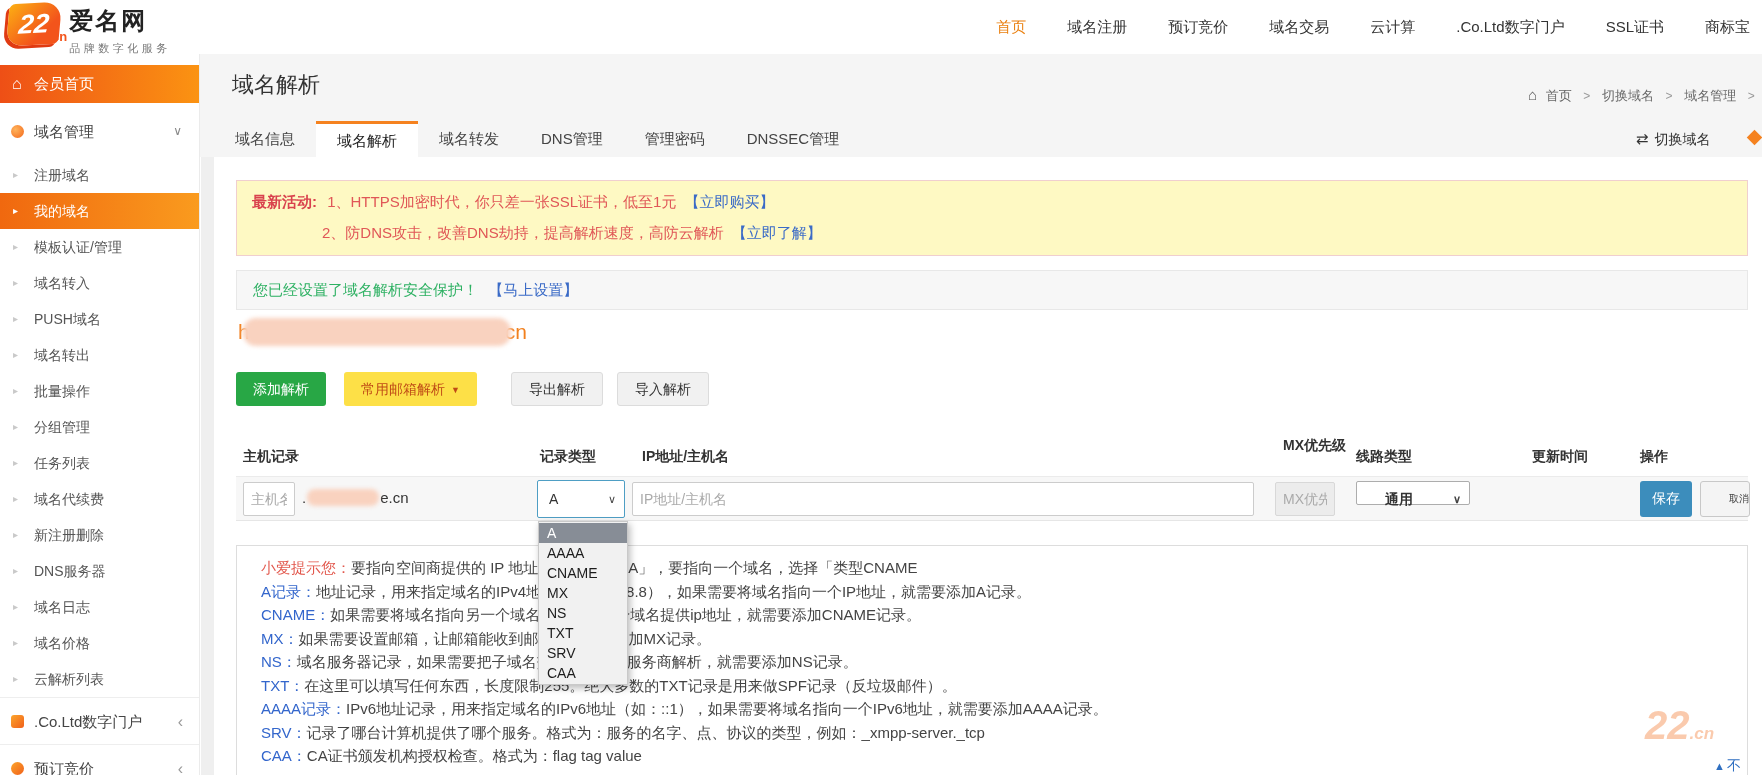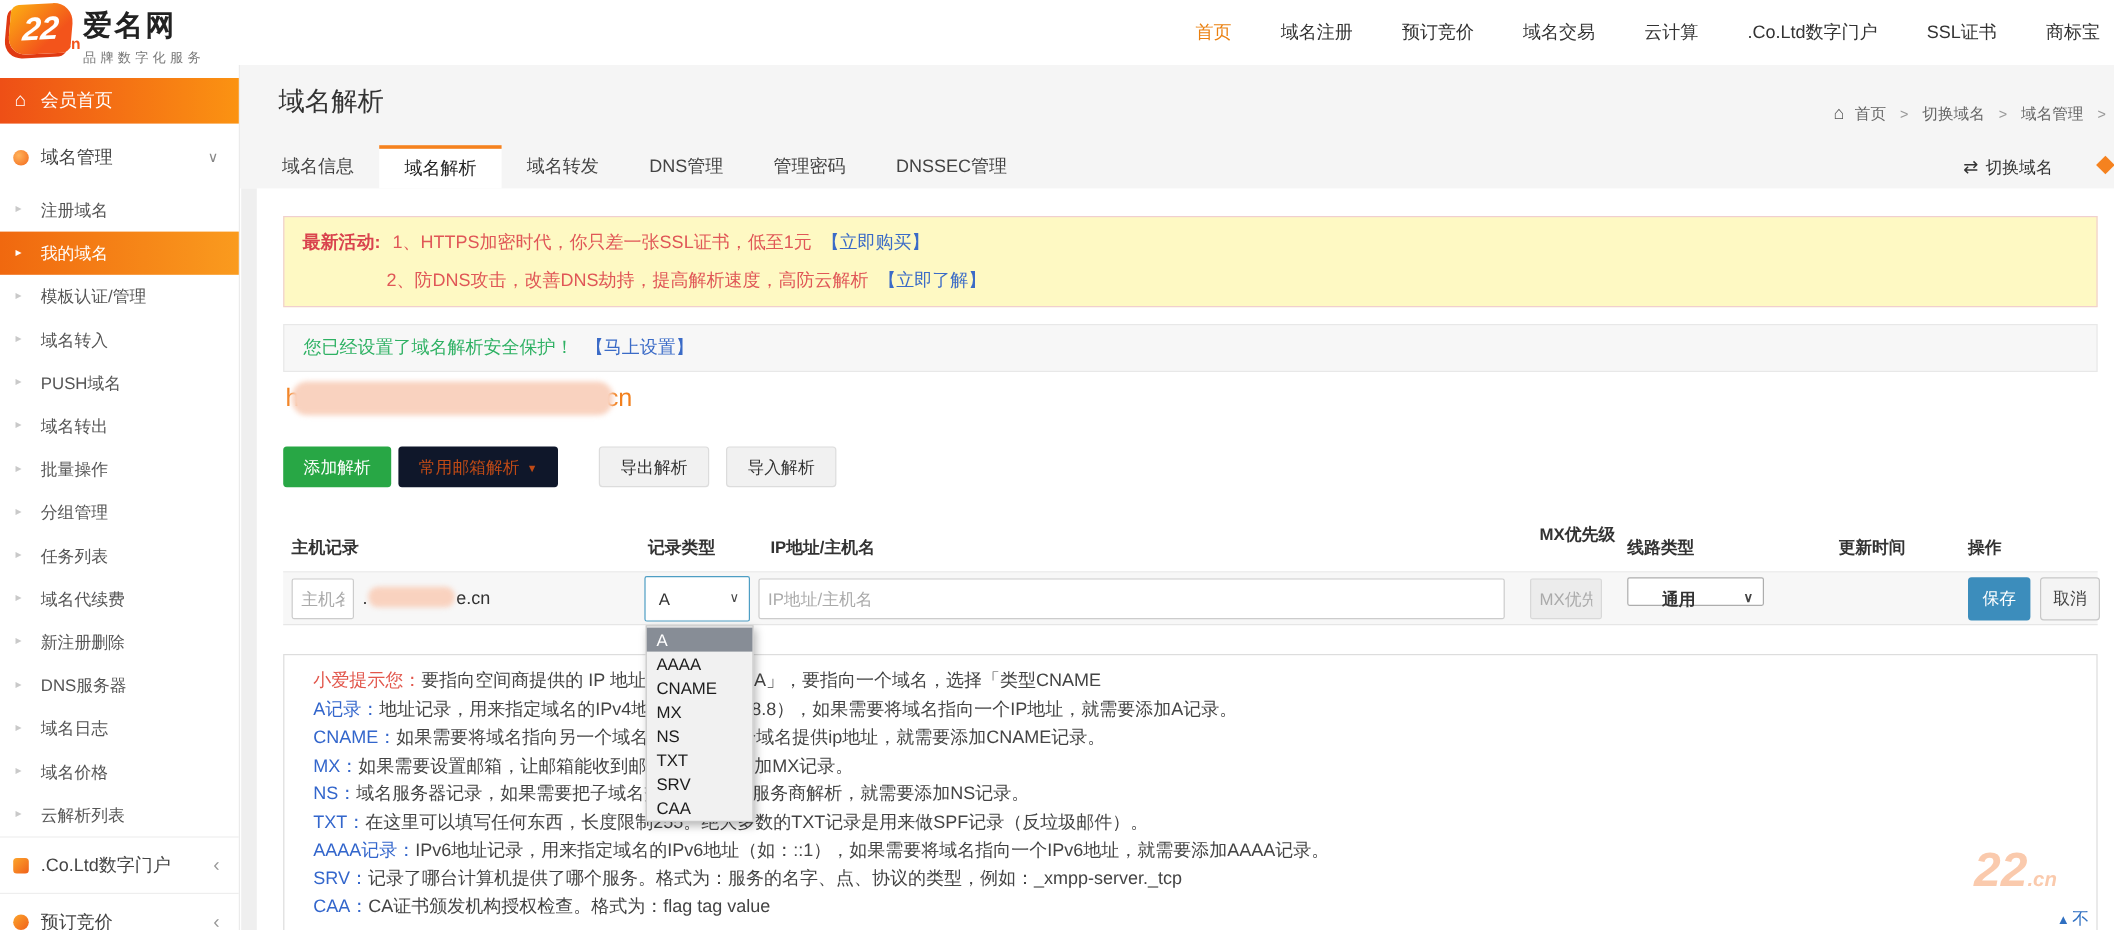--- a/index.html
+++ b/index.html
@@ -62,41 +62,41 @@
   .sec-link { color:#3b6bc7; cursor:pointer; text-decoration:none; margin-left:6px; }
 
   
   .domain-title { position:absolute; left:238px; top:318px; display:flex; align-items:center; font-size:21px; color:#f2801e; }
   .redact { display:inline-block; background:#f9d2bf; filter:blur(2px); border-radius:13px; }
   .redact.big { width:268px; height:28px; margin:0 -6px 0 -7px; }
   .redact.small { width:72px; height:17px; border-radius:8px; vertical-align:-3px; margin:0 1px; }
   .actions { position:absolute; left:236px; top:372px; display:flex; align-items:center; }
   .btn { height:34px; line-height:34px; border-radius:3px; font-size:14px; padding:0 17px; cursor:pointer; white-space:nowrap; }
   .btn-add { background:#28a745; color:#fff; }
-  .btn-mail { background:#0f172a; color:#bf4a16; margin-left:6px; }
+  .btn-mail { background:#fde047; color:#bf4a16; margin-left:18px; }
   .btn-mail .caret { font-size:9px; margin-left:6px; vertical-align:1px; }
   .btn-gray { background:#f1f1f1; border:1px solid #dcdcdc; line-height:32px; color:#333; }
   .btn-export { margin-left:34px; }
   .btn-import { margin-left:14px; }
 
   
   .th { position:absolute; font-size:14px; font-weight:bold; color:#333; line-height:17px; }
   .form-row { position:absolute; left:236px; top:476px; width:1512px; height:45px; background:#f7f7f7; border-top:1px solid #ebebeb; border-bottom:1px solid #e6e6e6; }
   .inp { position:absolute; height:34px; border:1px solid #ccc; border-radius:2px; background:#fff; padding:0 7px; font-size:14px; color:#333; font-family:"Liberation Sans", sans-serif; }
   .inp::placeholder { color:#aaa; }
   .inp.host { left:7px; top:5px; width:52px; }
   .inp.ip { left:396px; top:5px; width:622px; }
   .inp.mx { left:1039px; top:5px; width:60px; background:#ececec; border-color:#d8d8d8; }
   .suffix { position:absolute; left:66px; top:12px; font-size:15px; color:#333; white-space:nowrap; }
   .sel { position:absolute; background:#fff; border-radius:2px; cursor:pointer; font-size:14px; color:#333; }
   .sel-type { left:301px; top:3px; width:88px; height:38px; line-height:36px; border:1px solid #4e9ec4; padding-left:11px; }
   .sel-line { left:1120px; top:4px; width:114px; height:24px; line-height:34px; border:1px solid #adadad; padding-left:28px;font-weight:bold; }
   .sel-caret { position:absolute; right:8px; top:0; font-size:11px; color:#444; }
   .btn-save { position:absolute; left:1404px; top:4px; width:52px; height:36px; background:#3c8dbc; color:#fff; border:none; border-radius:3px; font-size:14px; cursor:pointer; font-family:"Liberation Sans", sans-serif; }
-  .btn-cancel { position:absolute; left:1464px; top:4px; width:50px; height:36px; background:#f4f4f4; color:#444; border:1px solid #c8c8c8; border-radius:3px; font-size:14px; cursor:pointer; font-family:"Liberation Sans", sans-serif; }
+  .btn-cancel { position:absolute; left:1464px; top:4px; width:50px; height:36px; background:#f4f4f4; color:#444; border:1px solid #c8c8c8; border-radius:3px; font-size:10px; cursor:pointer; font-family:"Liberation Sans", sans-serif;text-align:right; }
 
   
   .dropdown { position:absolute; left:538px; top:521px; width:90px; background:#f1f1f1; border:1px solid #c9c9c9; box-shadow:2px 3px 7px rgba(0,0,0,.28); z-index:50; padding:1px 0; }
   .dd-item { height:20px; line-height:20px; padding-left:8px; font-size:14px; color:#1c1c1c; cursor:pointer; }
   .dd-item.selected { background:#878d96; color:#fff; }
 
   
   .help { position:absolute; left:236px; top:545px; width:1512px; height:260px; border:1px solid #ddd; background:#fff; padding:10px 0 0 24px; z-index:2; }
   .help-line { line-height:23.5px; font-size:15px; color:#444; white-space:nowrap; }
   .hl-red { color:#e2574c; }

